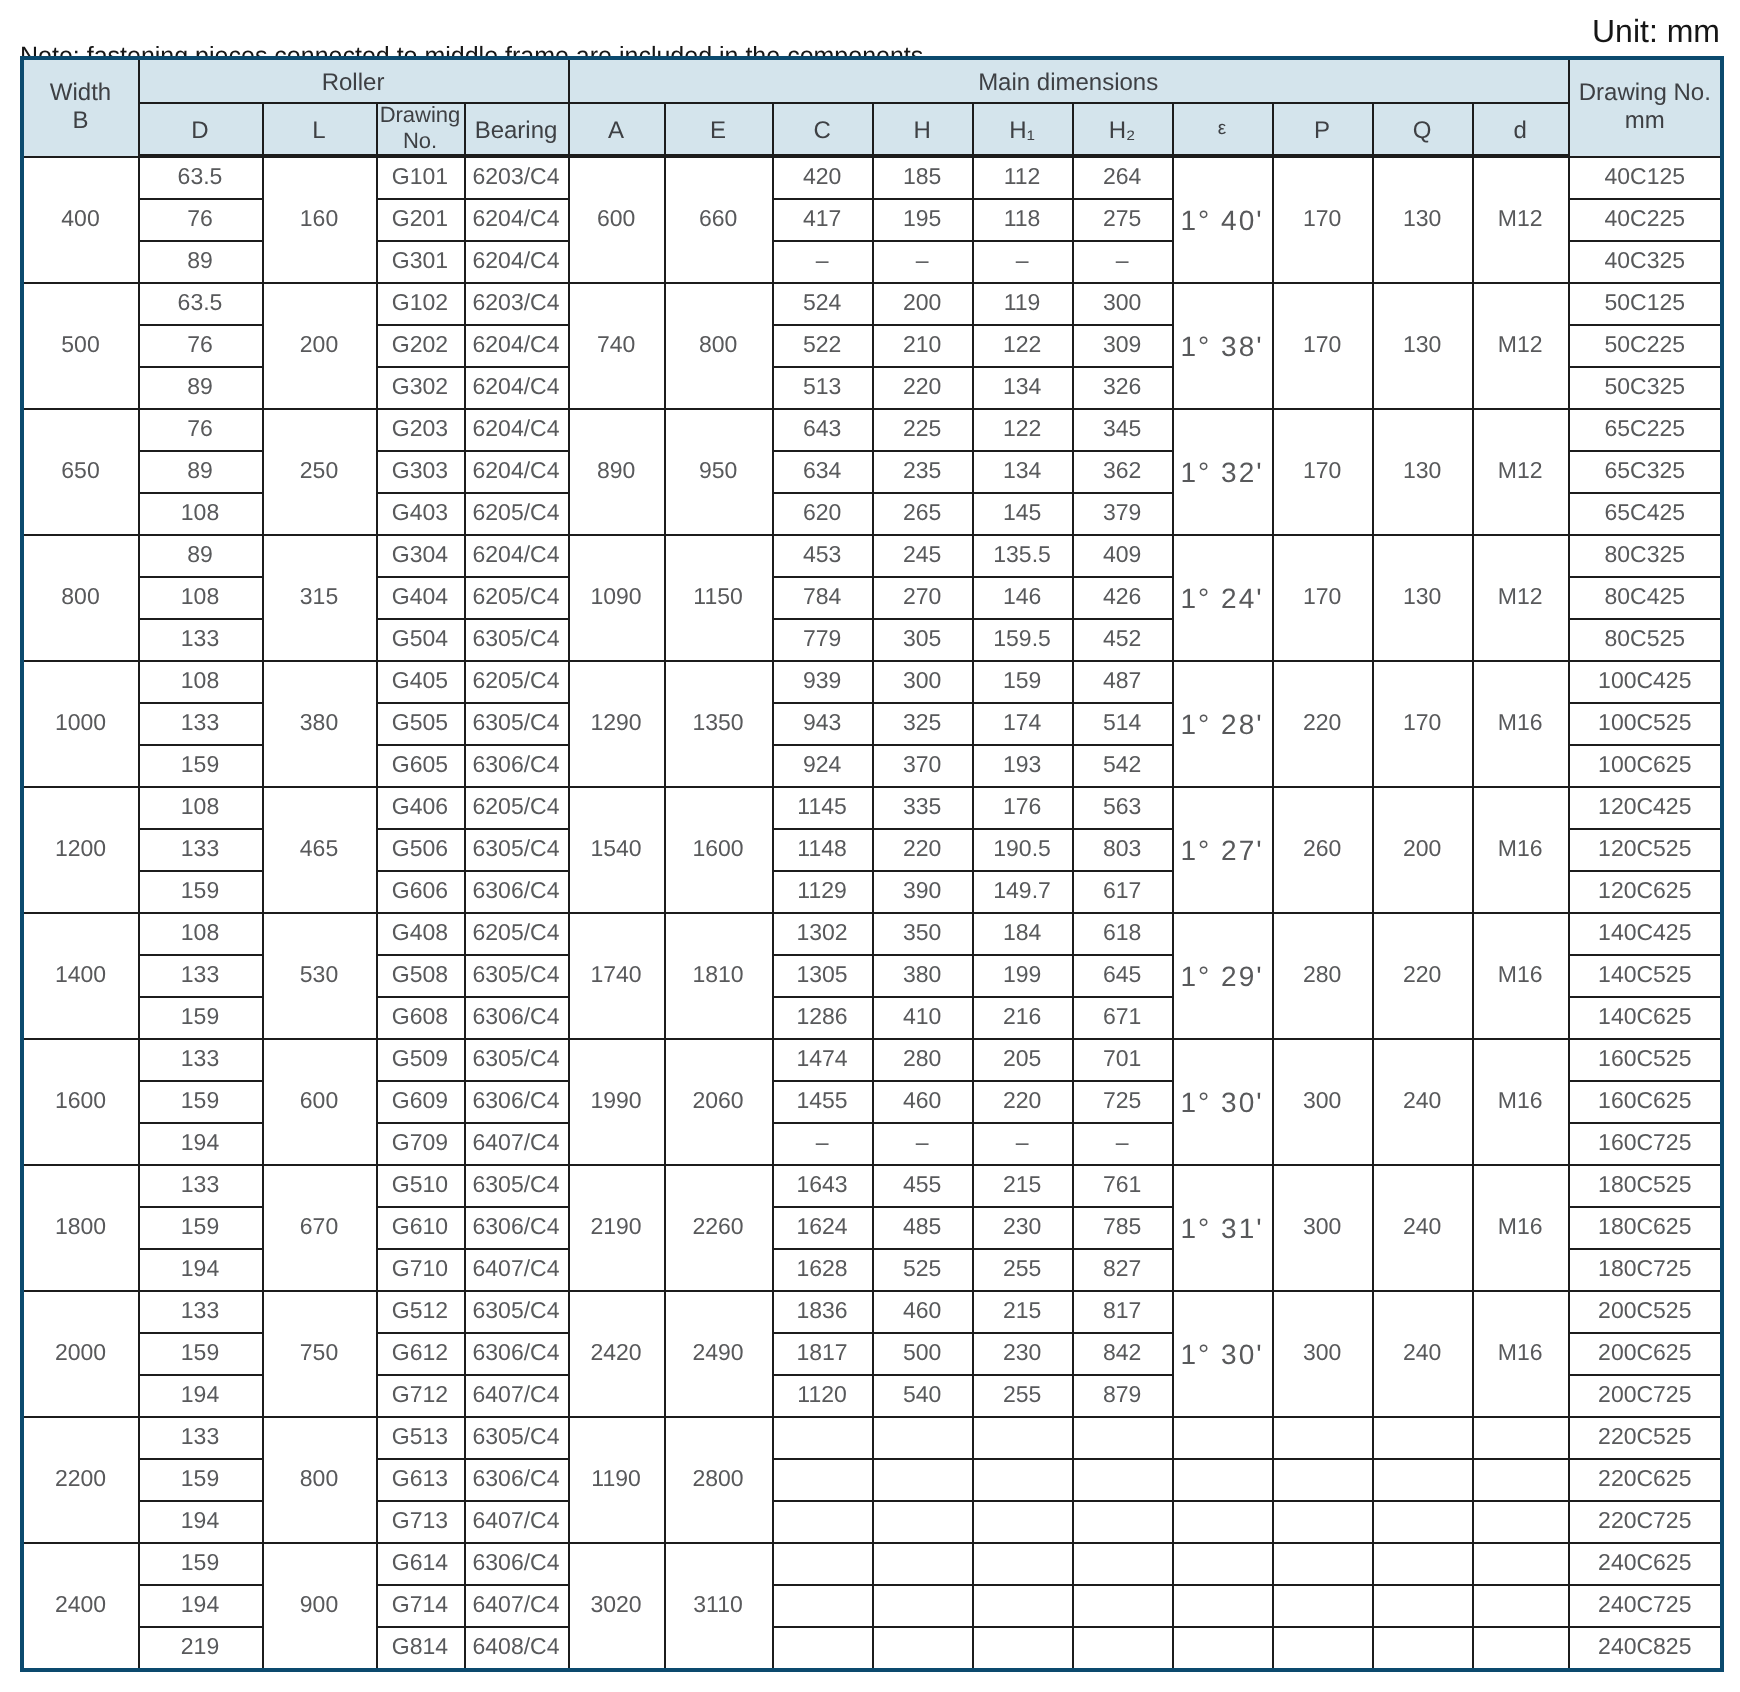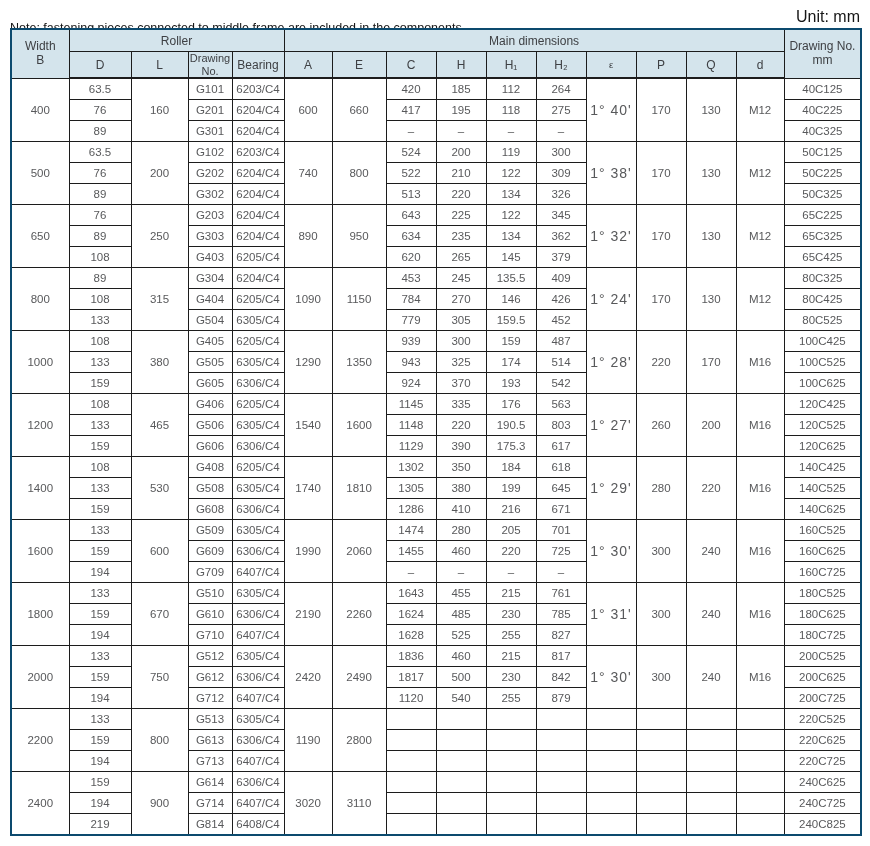--- a/index.html
+++ b/index.html
@@ -293,21 +293,21 @@
           <td>190.5</td>
           <td>803</td>
           <td>120C525</td>
         </tr>
         <tr>
           <td>159</td>
           <td>G606</td>
           <td>6306/C4</td>
           <td>1129</td>
           <td>390</td>
-          <td>175.3</td>
+          <td>149.7</td>
           <td>617</td>
           <td>120C625</td>
         </tr>
         <tr>
           <td rowspan="3">1400</td>
           <td>108</td>
           <td rowspan="3">530</td>
           <td>G408</td>
           <td>6205/C4</td>
           <td rowspan="3">1740</td>

